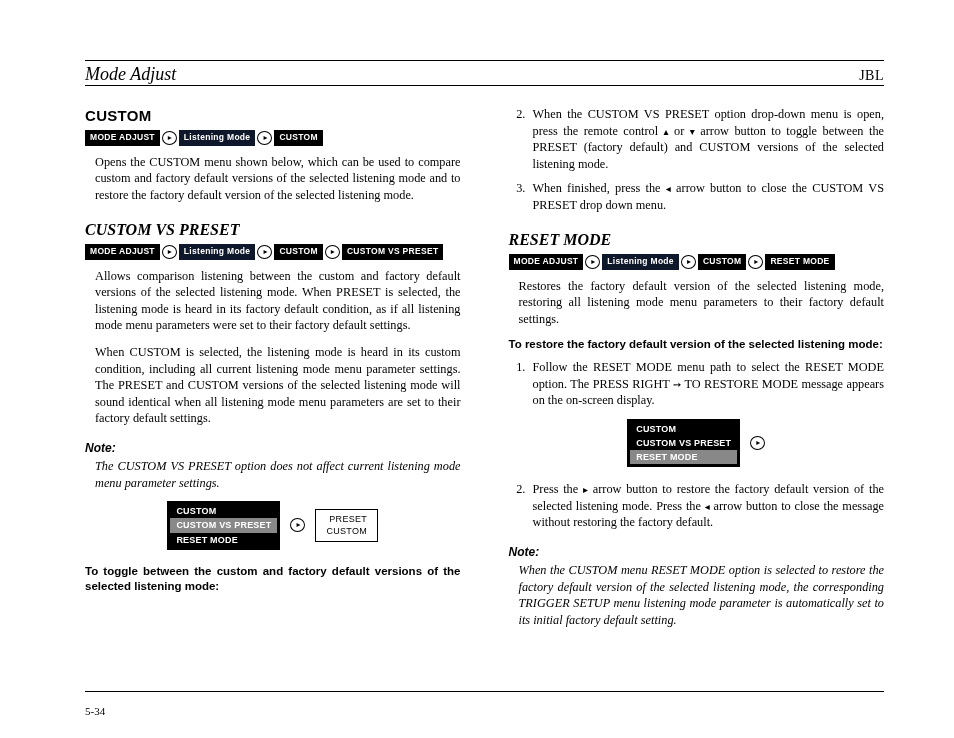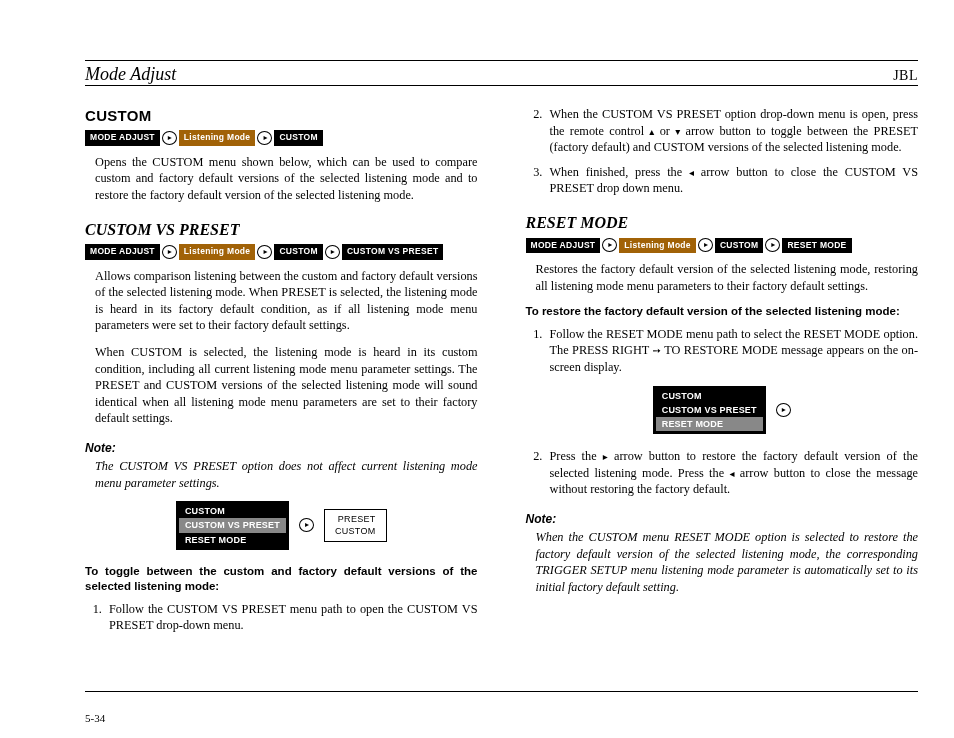--- a/index.html
+++ b/index.html
@@ -1,38 +1,38 @@
 <!DOCTYPE html>
 <html><head>
 <meta charset="utf-8">
 <style>
   html,body{margin:0;padding:0;background:#fff;color:#000;}
   .page{
     width:954px;height:738px;
     box-sizing:border-box;
-    padding:60px 36px 40px 85px;
+    padding:60px 70px 40px 85px;
     font-family:"Times New Roman",Georgia,serif;
     position:relative;
   }
   .hr-top{border-top:1px solid #000;margin-bottom:3px;}
   .header-row{display:flex;justify-content:space-between;align-items:baseline;
     border-bottom:1px solid #000;padding-bottom:0;font-family:"Times New Roman",serif;}
   .header-left{font-style:italic;font-size:18px;font-weight:400;}
   .header-right{font-size:14px;letter-spacing:0.5px;}
   .hr-bot{border-top:1px solid #000;margin:15px 0 3px 0;}
-  .page-num{font-size:11px;margin-top:20px;}
+  .page-num{font-size:11px;margin-top:13px;}
   .columns{display:flex;gap:48px;margin-top:20px;height:570px;}
   .col{flex:1;font-size:12.3px;line-height:1.35;}
   .col p{margin:0 0 10px 10px;text-align:justify;}
   h2.sec-bold{font-family:Arial,Helvetica,sans-serif;font-weight:900;font-size:15px;margin:0 0 4px 0;letter-spacing:0.3px;}
   h2.sec-ital{font-family:"Times New Roman",serif;font-style:italic;font-weight:bold;font-size:16px;margin:15px 0 4px 0;}
   .chips{display:flex;align-items:center;gap:2px;margin:0 0 8px 0;flex-wrap:nowrap;}
   .chip{font-family:Arial,Helvetica,sans-serif;font-size:8.5px;font-weight:900;
     letter-spacing:0.3px;color:#fff;background:#000;padding:2px 5px;white-space:nowrap;}
-  .chip.grey{background:#a16207;}
+  .chip.grey{background:#0f172a;}
   .chip-arrow{display:inline-flex;align-items:center;justify-content:center;
     width:12px;height:12px;border:1px solid #000;border-radius:50%;font-size:8px;
     font-family:Arial,sans-serif;line-height:1;padding-left:1px;}
   .note-label{font-family:Arial,Helvetica,sans-serif;font-weight:bold;font-style:italic;
     font-size:12px;margin:13px 0 2px 0;}
   .note-body{font-style:italic;margin:0 0 10px 0;text-align:justify;}
   .bold-instr{font-family:Arial,Helvetica,sans-serif;font-weight:bold;font-size:11.5px;
     text-align:justify;margin:10px 0 6px 0;}
   ol.steps{margin:0 0 10px 0;padding-left:20px;}
   ol.steps li{text-align:justify;margin-bottom:8px;padding-left:4px;}
@@ -105,23 +105,20 @@
         <span class="chip-arrow">
             <span>▸</span>
           </span>
         <div class="osd-box">
           <div>PRESET</div>
           <div>CUSTOM</div>
         </div>
       </div>
 
       <div class="bold-instr">To toggle between the custom and factory default versions of the selected listening mode:</div>
-      <ol class="steps">
-        <li>Follow the CUSTOM VS PRESET menu path to open the CUSTOM VS PRESET drop-down menu.</li>
-      </ol>
 
     </div>
 
     <div class="col">
 
       <ol class="steps" start="2">
         <li>
           <span>When the CUSTOM VS PRESET option drop-down menu is open, press the remote control </span><span class="inline-arrow">▴</span><span> or </span><span class="inline-arrow">▾</span><span> arrow button to toggle between the PRESET (factory default) and CUSTOM versions of the selected listening mode.</span>
         </li>
         <li>

